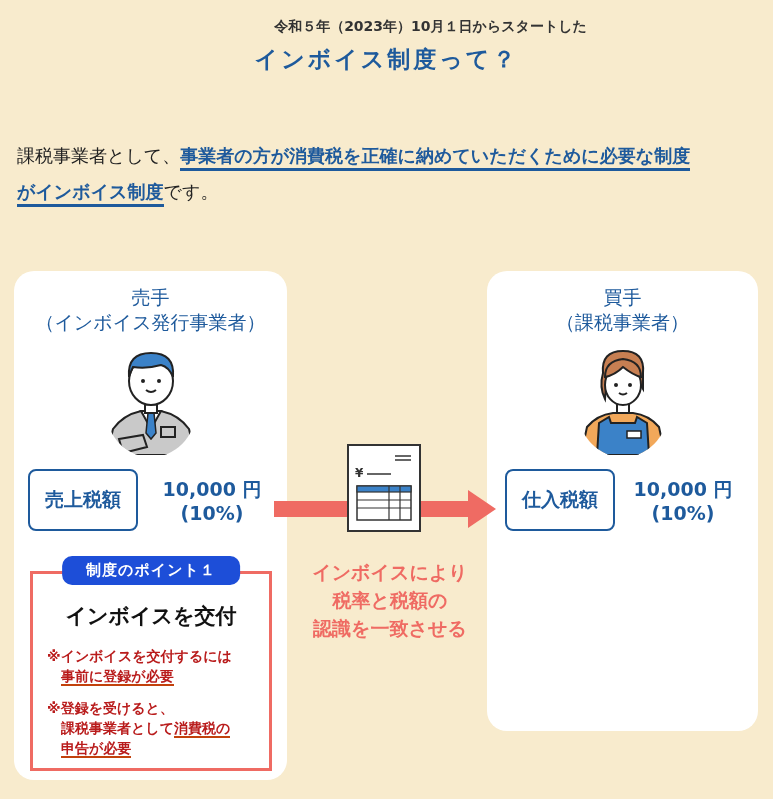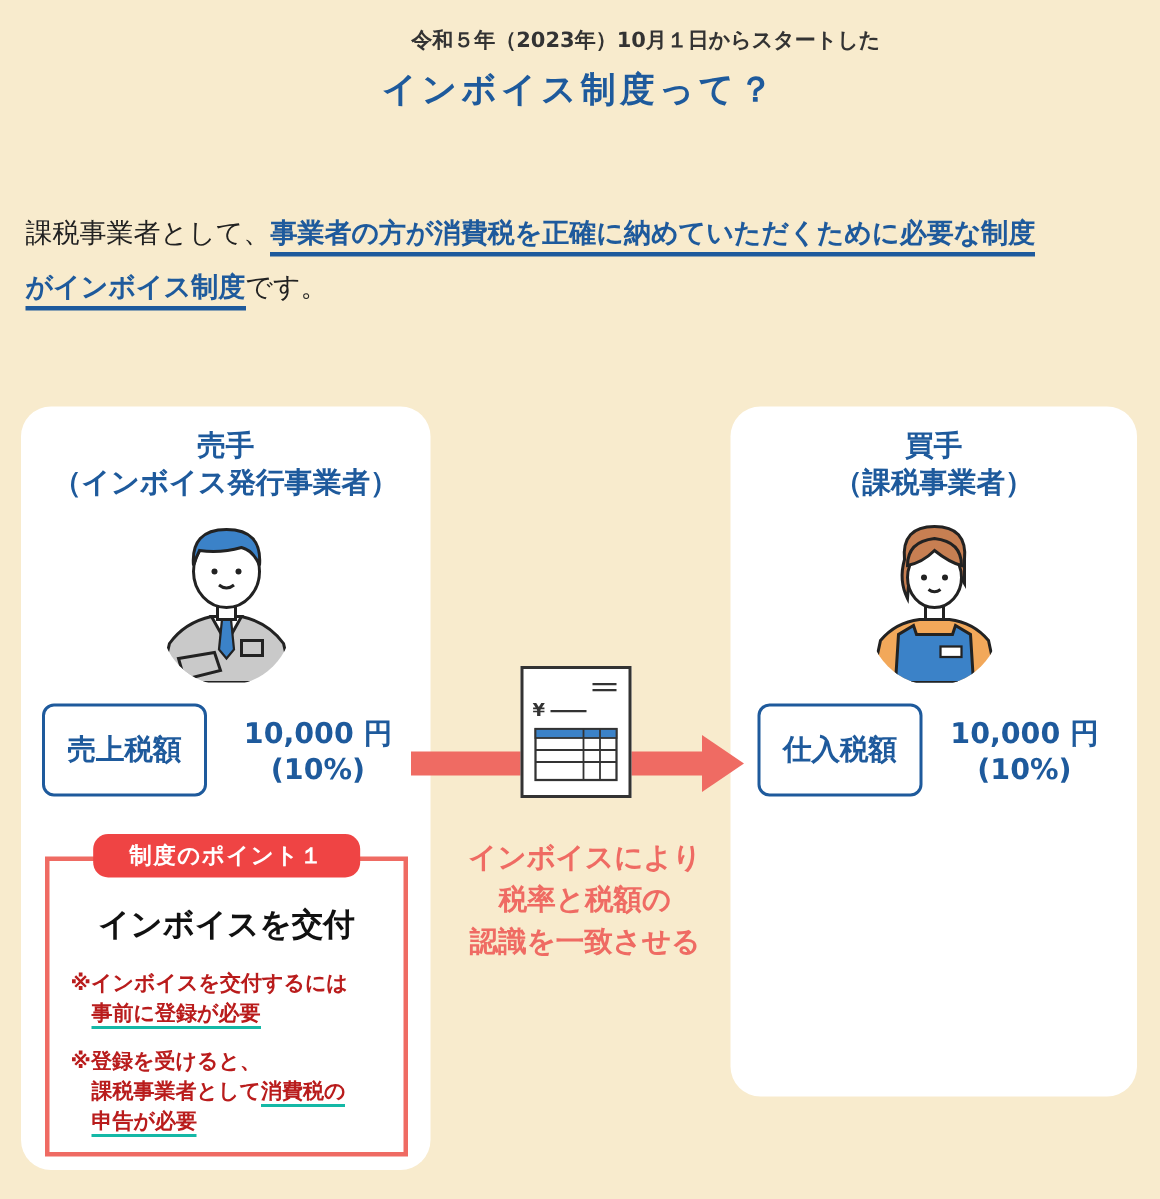--- a/index.html
+++ b/index.html
@@ -26,21 +26,21 @@
     color:#1e5a9c; font-weight:bold;
     border-bottom:3px solid #1e5a9c; padding-bottom:2px;
   }
   .card {
     position:absolute; background:#fff; border-radius:20px;
   }
   .card.left { left:14px; top:271px; width:273px; height:509px; }
   .card.right { left:487px; top:271px; width:271px; height:460px; }
   .card-title {
     position:absolute; top:14px; left:0; width:100%; text-align:center;
-    color:#1e5a9c; font-weight:bold; font-size:19px; line-height:25px;
+    color:#1e5a9c; font-weight:normal; font-size:19px; line-height:25px;
   }
   .avatar {
     position:absolute; top:72px; left:50%; margin-left:-48px;
     width:96px; height:112px;
   }
   .tax-box {
     position:absolute; top:198px; width:110px; height:62px;
     border:2px solid #1e5a9c; border-radius:8px; box-sizing:border-box;
     display:flex; align-items:center; justify-content:center;
     font-size:19px; font-weight:bold; color:#1e5a9c;
@@ -53,31 +53,31 @@
   }
   .card.left .amount { left:138px; }
   .card.right .amount { left:136px; }
   .point-box {
     position:absolute; top:300px; border:3px solid #ef6b63; box-sizing:border-box;
   }
   .card.left .point-box { left:16px; width:242px; height:200px; }
   .card.right .point-box { left:16px; width:241px; height:145px; }
   .point-tag {
     position:absolute; top:-18px; left:50%; transform:translateX(-50%);
-    background:#ef4444; color:#fff; font-weight:bold; font-size:15px;
+    background:#1d4ed8; color:#fff; font-weight:bold; font-size:15px;
     padding:5px 24px; border-radius:10px; white-space:nowrap; letter-spacing:1px;
   }
   .point-head {
     position:absolute; top:28px; left:0; width:100%; text-align:center;
     font-size:21px; font-weight:bold; color:#111;
   }
   .note {
     position:absolute; left:14px; font-size:14px; font-weight:bold; line-height:20px; color:#b91c1c;
   }
-  .note .u { border-bottom:2px solid #14b8a6; }
+  .note .u { border-bottom:2px solid #c2410c; }
   .point-text-2 {
     position:absolute; top:48px; left:0; width:100%; text-align:center;
     font-size:20px; font-weight:bold; line-height:31px; color:#111;
   }
   .arrow-shaft {
     position:absolute; left:274px; top:501px; width:196px; height:16px; background:#ef6b63;
   }
   .arrow-head {
     position:absolute; left:468px; top:490px; width:0; height:0;
     border-top:19px solid transparent; border-bottom:19px solid transparent;

